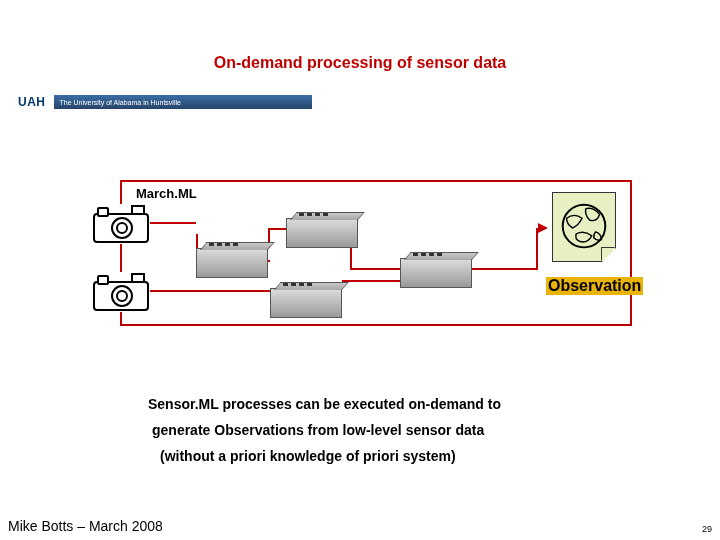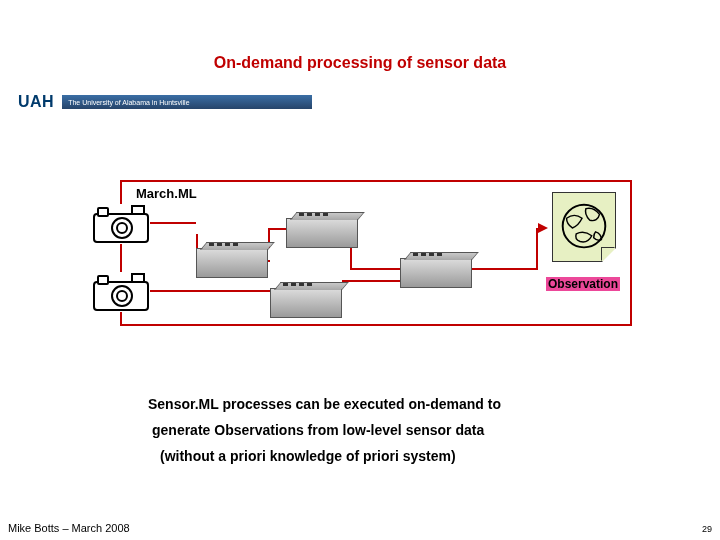--- a/index.html
+++ b/index.html
@@ -24,21 +24,21 @@
   .uah-logo {
     position: absolute;
     top: 90px;
     left: 12px;
     width: 300px;
     height: 24px;
     display: flex;
     align-items: center;
   }
   .uah-text {
-    font-size: 16px;
+    font-size: 12px;
     font-weight: bold;
     color: #003a6c;
     letter-spacing: 0.5px;
     padding: 0 6px;
   }
   .uah-bar {
     flex: 1;
     height: 14px;
     background: linear-gradient(#3a6ea5, #26446a);
     margin-left: 2px;
@@ -135,24 +135,24 @@
     height: 14px;
     border-left: 1px solid #333;
     border-top: 1px solid #333;
     background: #e7f0c3;
     clip-path: polygon(0 0, 0 100%, 100% 0);
   }
   .obs-label {
     position: absolute;
     top: 277px;
     left: 546px;
-    font-size: 12px;
-    font-weight: bold;
-    color: #000;
-    background:#ec4899;
+    font-size: 16px;
+    font-weight: bold;
+    color: #000;
+    background:#eab308;
     padding:0 2px;
   }
   .red-line {
     position: absolute;
     background: #c00000;
     z-index: 0;
   }
   .arrow-right {
     position: absolute;
     width: 0; height: 0;
@@ -166,21 +166,21 @@
     left: 148px;
     font-size: 14px;
     font-weight: bold;
     color: #000;
     text-align: center;
   }
   .footer {
     position: absolute;
     bottom: 6px;
     left: 8px;
-    font-size: 11px;
+    font-size: 14px;
     color: #000;
   }
   .pagenum {
     position: absolute;
     bottom: 6px;
     right: 8px;
     font-size: 9px;
     color: #000;
     margin-left: 36px;
   }

